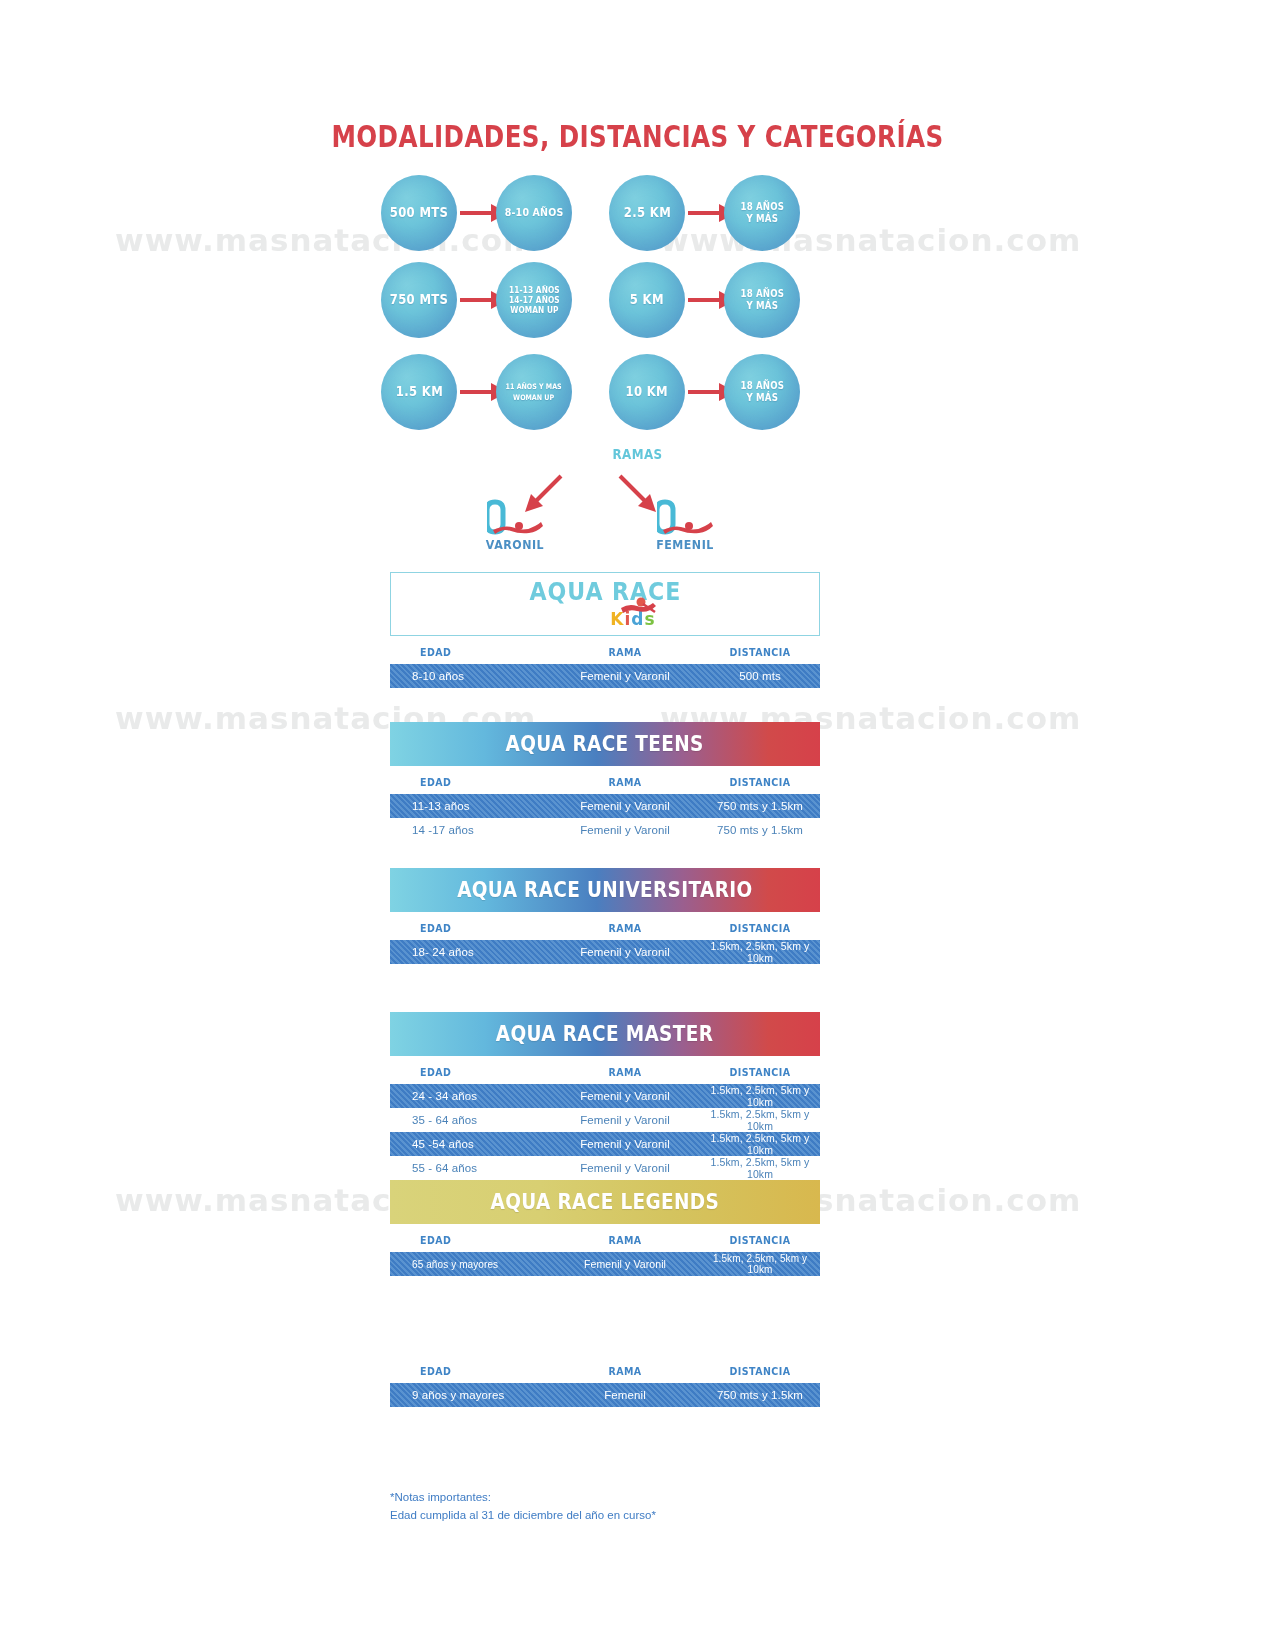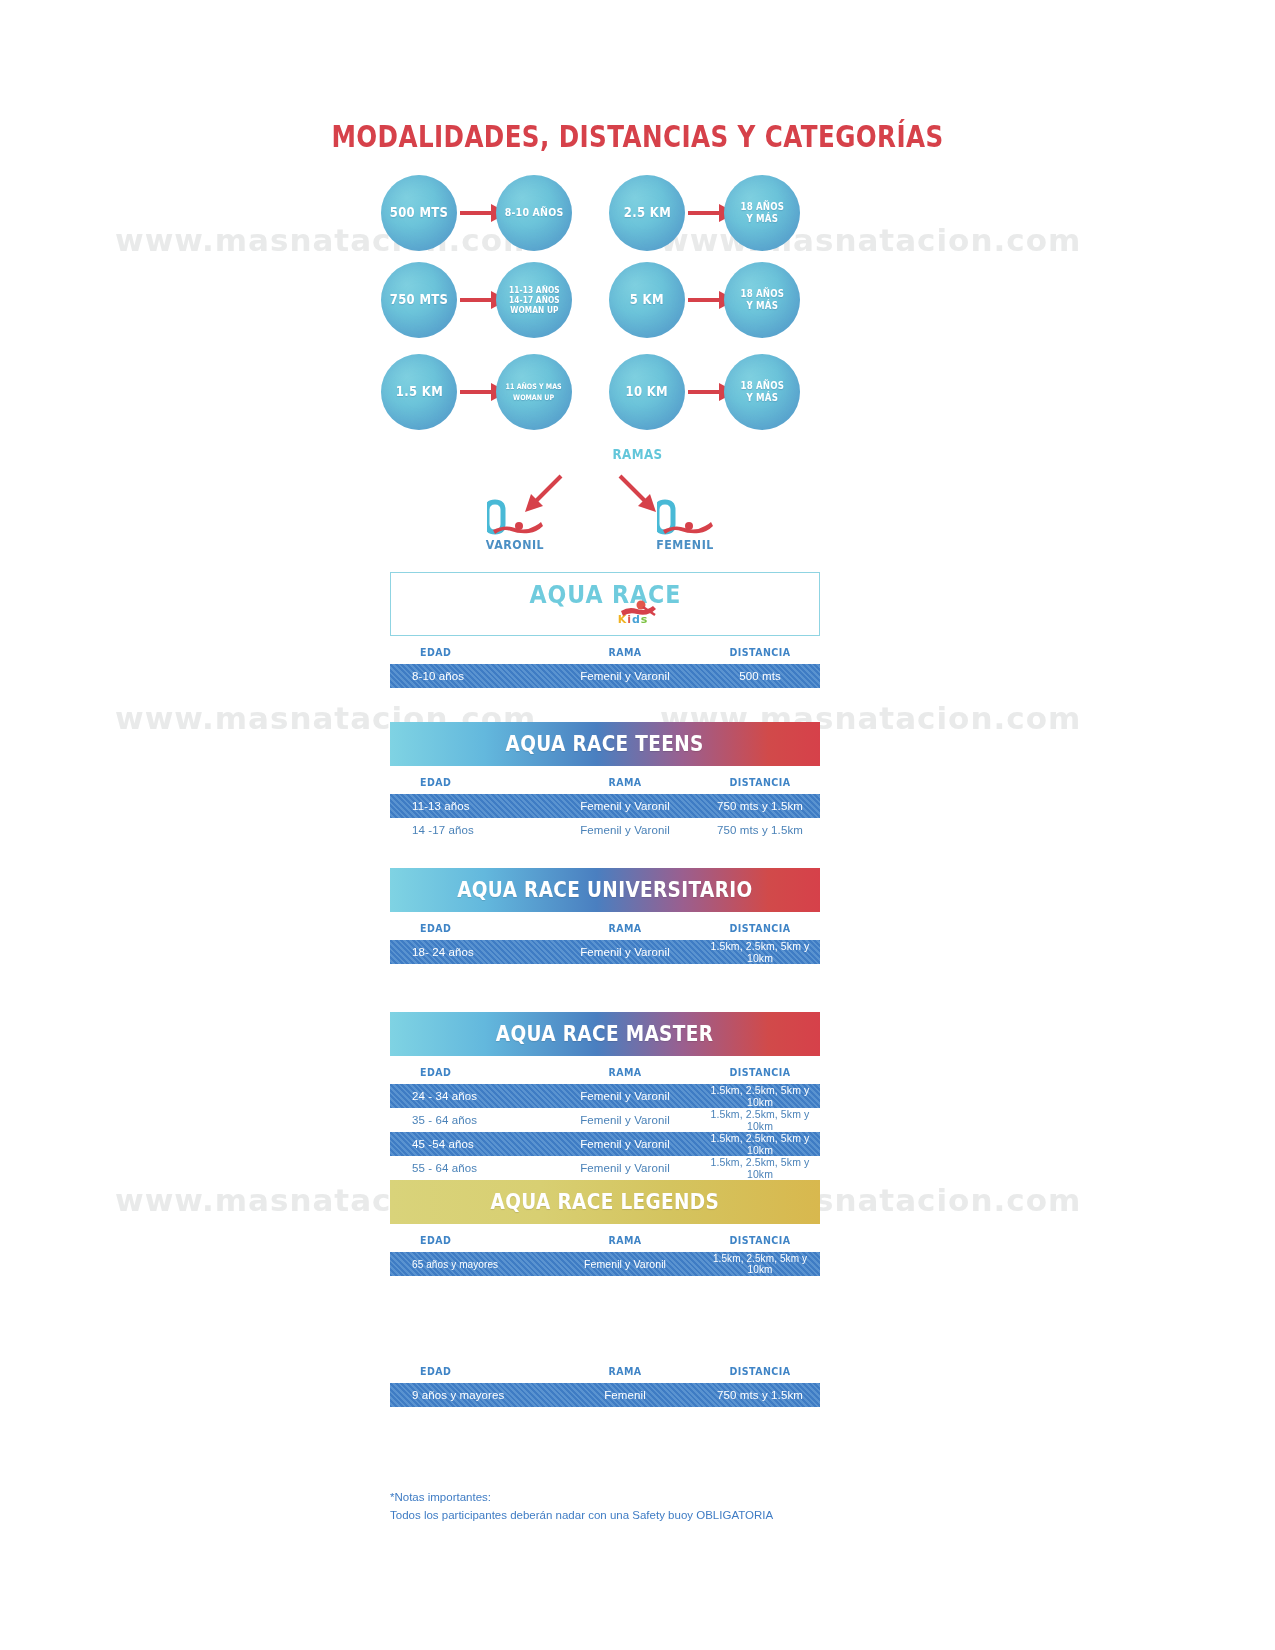--- a/index.html
+++ b/index.html
@@ -72,21 +72,21 @@
     height:62px;border:1.4px solid #8fd4e2;background:#fff;
     display:flex;align-items:center;justify-content:center;
   }
   .kids-logo{position:relative;text-align:center;line-height:1;}
   .kids-logo .aqua{
     font-family:"DejaVu Sans", sans-serif;font-weight:700;font-size:24px;
     color:#6fcbdd;letter-spacing:1px;transform:scaleX(.92);display:inline-block;
   }
   .kids-logo .kids{
     display:block;margin-top:7px;margin-left:56px;
-    font-family:"DejaVu Sans", sans-serif;font-weight:700;font-size:11px;
+    font-family:"DejaVu Sans", sans-serif;font-weight:700;font-size:17px;
     letter-spacing:1px;
     text-align:center;
   }
   .kids-logo .kids span:nth-child(1){color:#f0b323;}
   .kids-logo .kids span:nth-child(2){color:#e2574c;}
   .kids-logo .kids span:nth-child(3){color:#4aa3d6;}
   .kids-logo .kids span:nth-child(4){color:#7cc242;}
   .kids-logo .swimmer{
     position:absolute;left:96px;top:14px;width:40px;height:22px;
   }
@@ -377,16 +377,16 @@
     </div>
     <div class="trow filled">
       <div class="col-edad">9 años y mayores</div>
       <div class="col-rama">Femenil</div>
       <div class="col-dist">750 mts y 1.5km</div>
     </div>
   </div>
 
   <div class="notes">
     <div>*Notas importantes:</div>
-    <div>Todos los participantes deberán nadar con una Safety buoy OBLIGATORIA</div>
+    <div>Edad cumplida al 31 de diciembre del año en curso*</div>
   </div>
 
 </div>
 
 </body></html>

